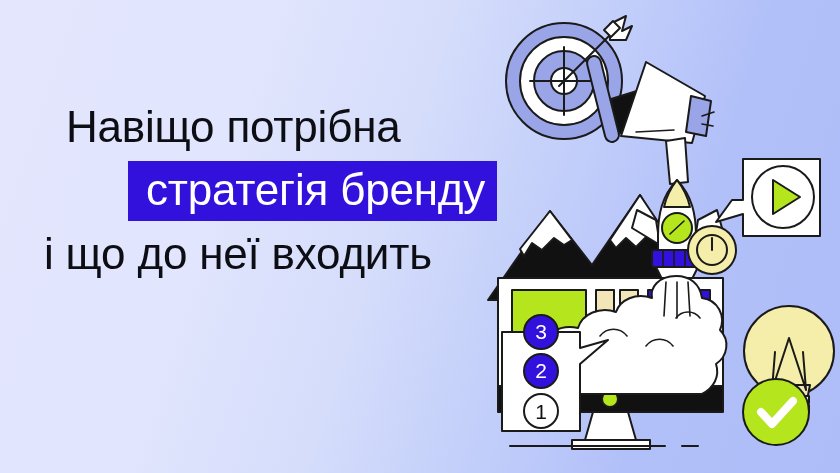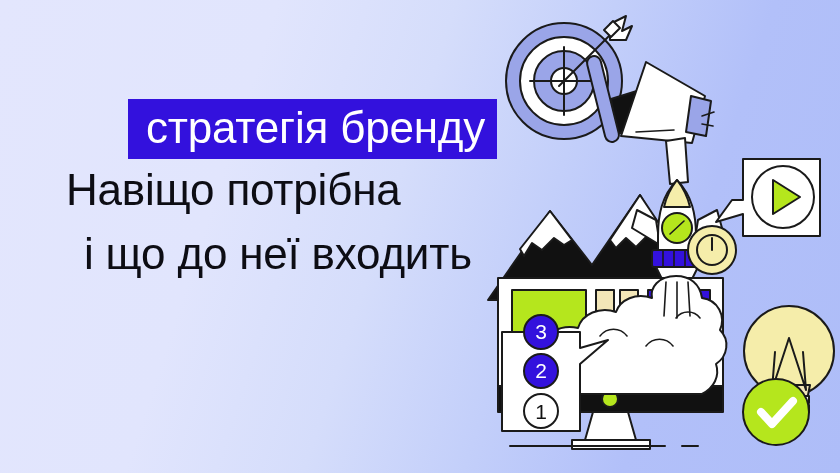--- a/index.html
+++ b/index.html
@@ -29,21 +29,21 @@
   }
   .hl-line {
     font-size: 44px;
     line-height: 62px;
     font-weight: 400;
     letter-spacing: -0.2px;
     color: #0d0d14;
     white-space: nowrap;
   }
   .hl-line1 { padding-left: 66px; }
-  .hl-line3 { padding-left: 84px; margin-top: 2px; }
+  .hl-line3 { padding-left: 44px; margin-top: 2px; }
   .hl-line2 {
     margin-top: 1px;
     padding-left: 128px;
   }
   .hl-mark {
     display: inline-block;
     background: #3311dd;
     color: #ffffff;
     padding: 7px 12px 9px 18px;
     line-height: 44px;
@@ -208,18 +208,18 @@
         <circle class="v st" cx="61" cy="371" r="17"></circle>
         <text x="61" y="378" text-anchor="middle" fill="#ffffff" font-family="Liberation Sans, sans-serif" font-size="21">2</text>
         <circle class="w st" cx="61" cy="411" r="17"></circle>
         <text x="61" y="419" text-anchor="middle" fill="#111111" font-family="Liberation Sans, sans-serif" font-size="21">1</text>
       </g>
 
     </svg>
   </div>
 
   <div id="headline">
+    <div class="hl-line hl-line1">Навіщо потрібна</div>
     <div class="hl-line hl-line2"><span class="hl-mark">стратегія бренду</span></div>
-    <div class="hl-line hl-line1">Навіщо потрібна</div>
     <div class="hl-line hl-line3">і що до неї входить</div>
   </div>
 
 </div>
 
 </body></html>

